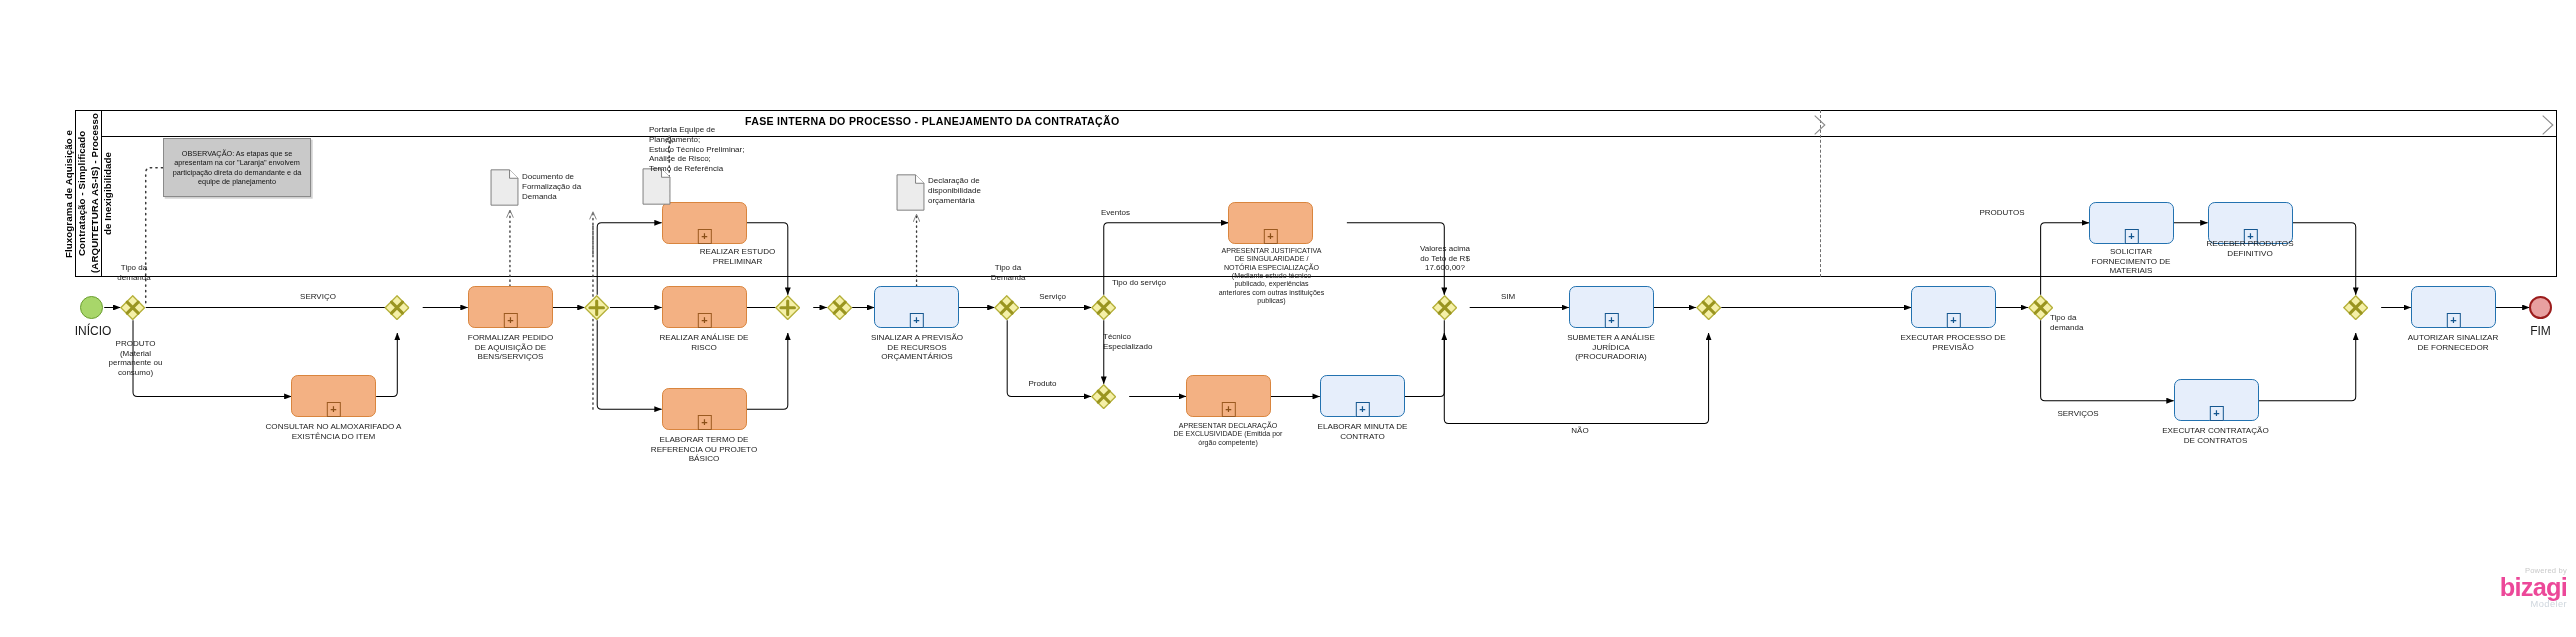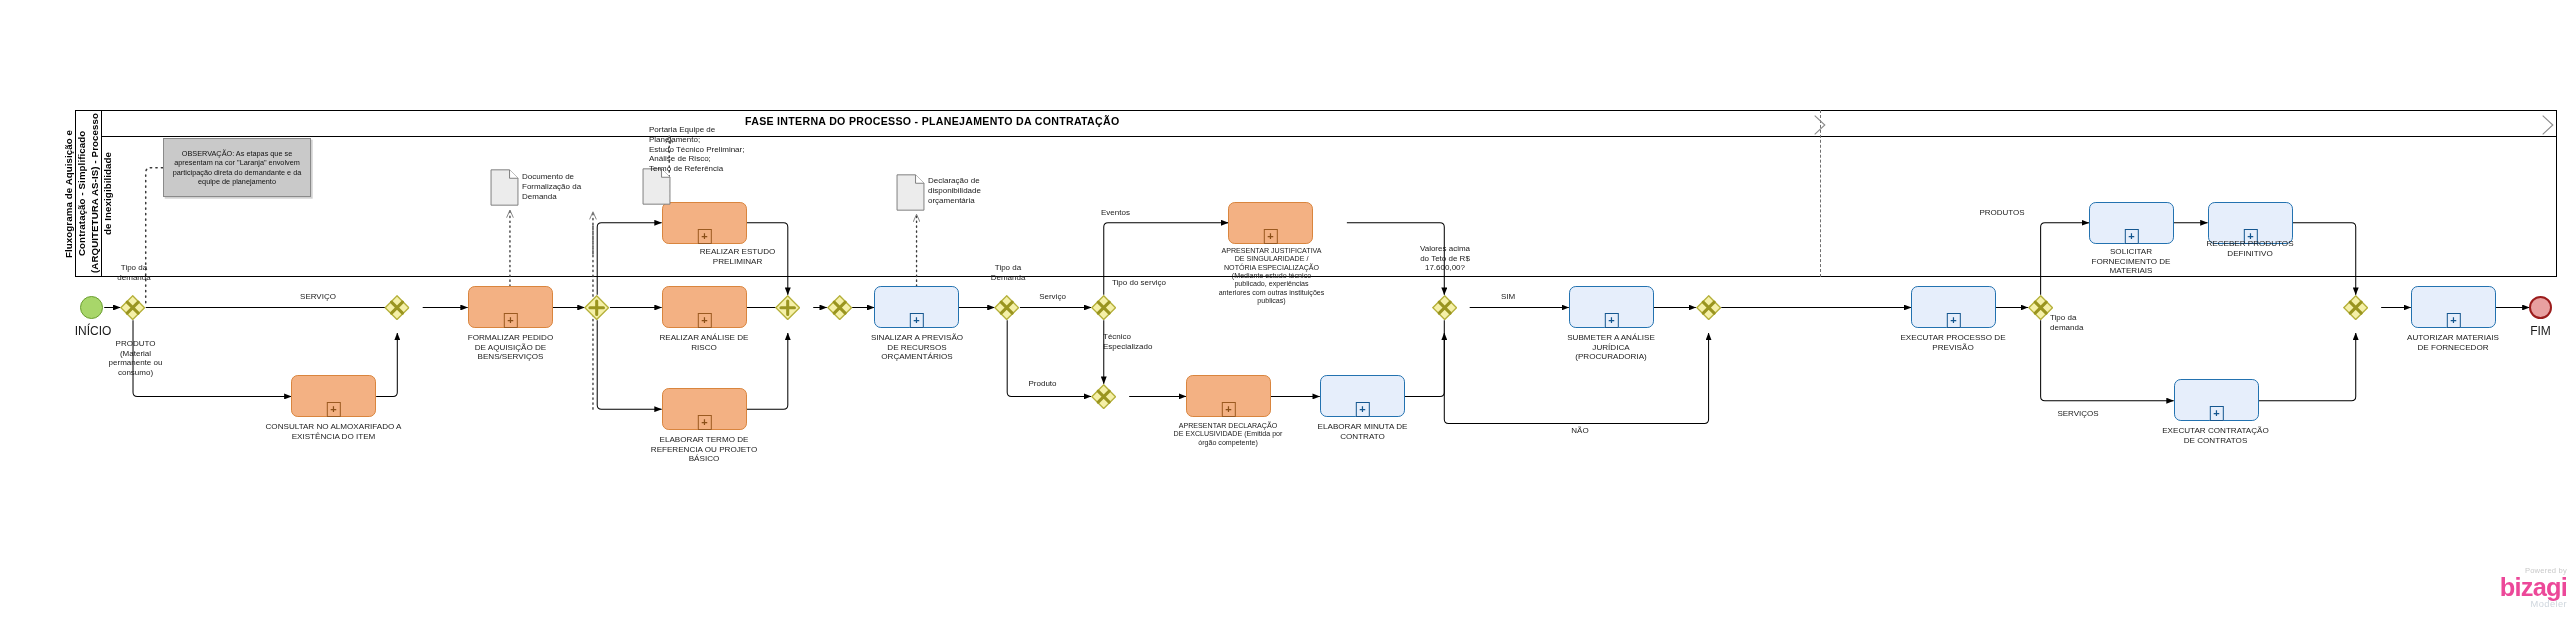--- a/index.html
+++ b/index.html
@@ -360,21 +360,21 @@
   <div class="tasklabel" style="left:2196px;top:239px;width:108px;">RECEBER PRODUTOS DEFINITIVO</div>
 
   <div class="task blue" style="left:2174px;top:379px;width:85px;height:42px;">
     <span class="sub">+</span>
   </div>
   <div class="tasklabel" style="left:2158px;top:426px;width:115px;">EXECUTAR CONTRATAÇÃO DE CONTRATOS</div>
 
   <div class="task blue" style="left:2411px;top:286px;width:85px;height:42px;">
     <span class="sub">+</span>
   </div>
-  <div class="tasklabel" style="left:2404px;top:333px;width:98px;">AUTORIZAR MATERIAIS DE FORNECEDOR</div>
+  <div class="tasklabel" style="left:2404px;top:333px;width:98px;">AUTORIZAR SINALIZAR DE FORNECEDOR</div>
 
   <div class="event end" style="left:2529px;top:296px;width:23px;height:23px;"></div>
   <div class="evtlabel" style="left:2514px;top:324px;width:53px;">FIM</div>
 
   <div class="doc" style="left:490px;top:169px;">
     <svg width="29" height="37" viewBox="0 0 34 44">
       <path d="M1,1 L23,1 L33,11 L33,43 L1,43 Z" fill="#ececec" stroke="#777" stroke-width="1.1"></path>
       <path d="M23,1 L23,11 L33,11" fill="#ffffff" stroke="#777" stroke-width="1.1"></path>
     </svg>
   </div>

